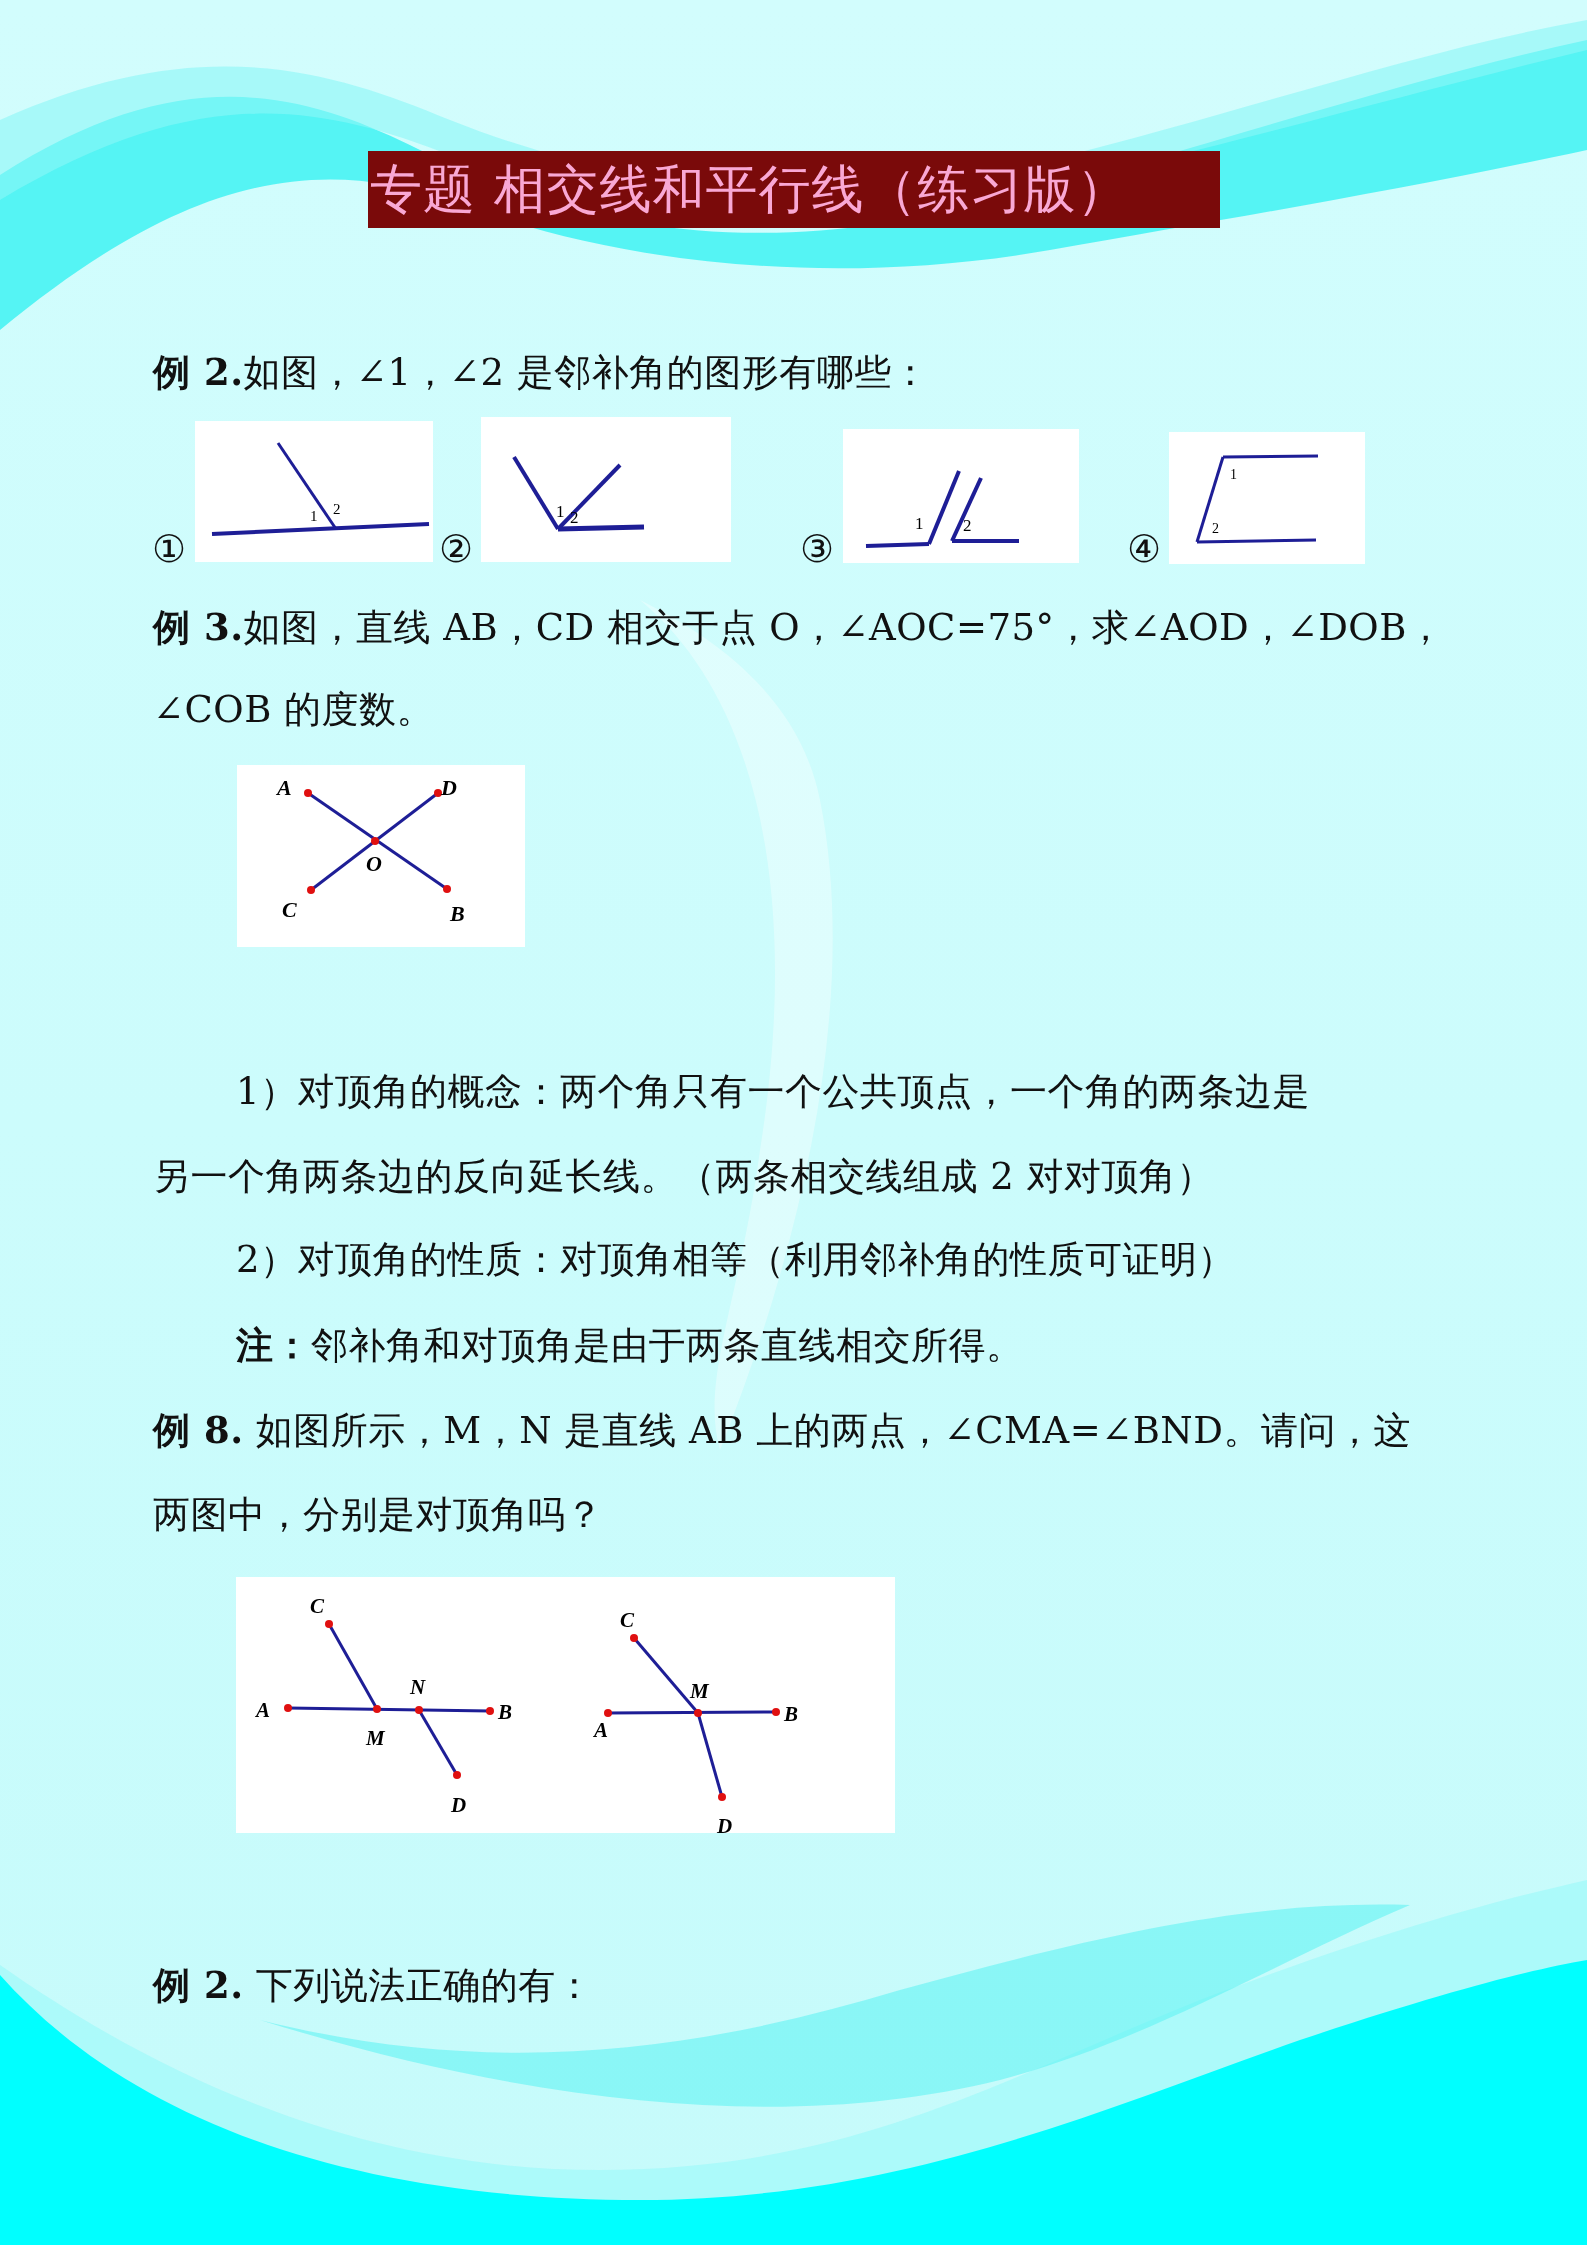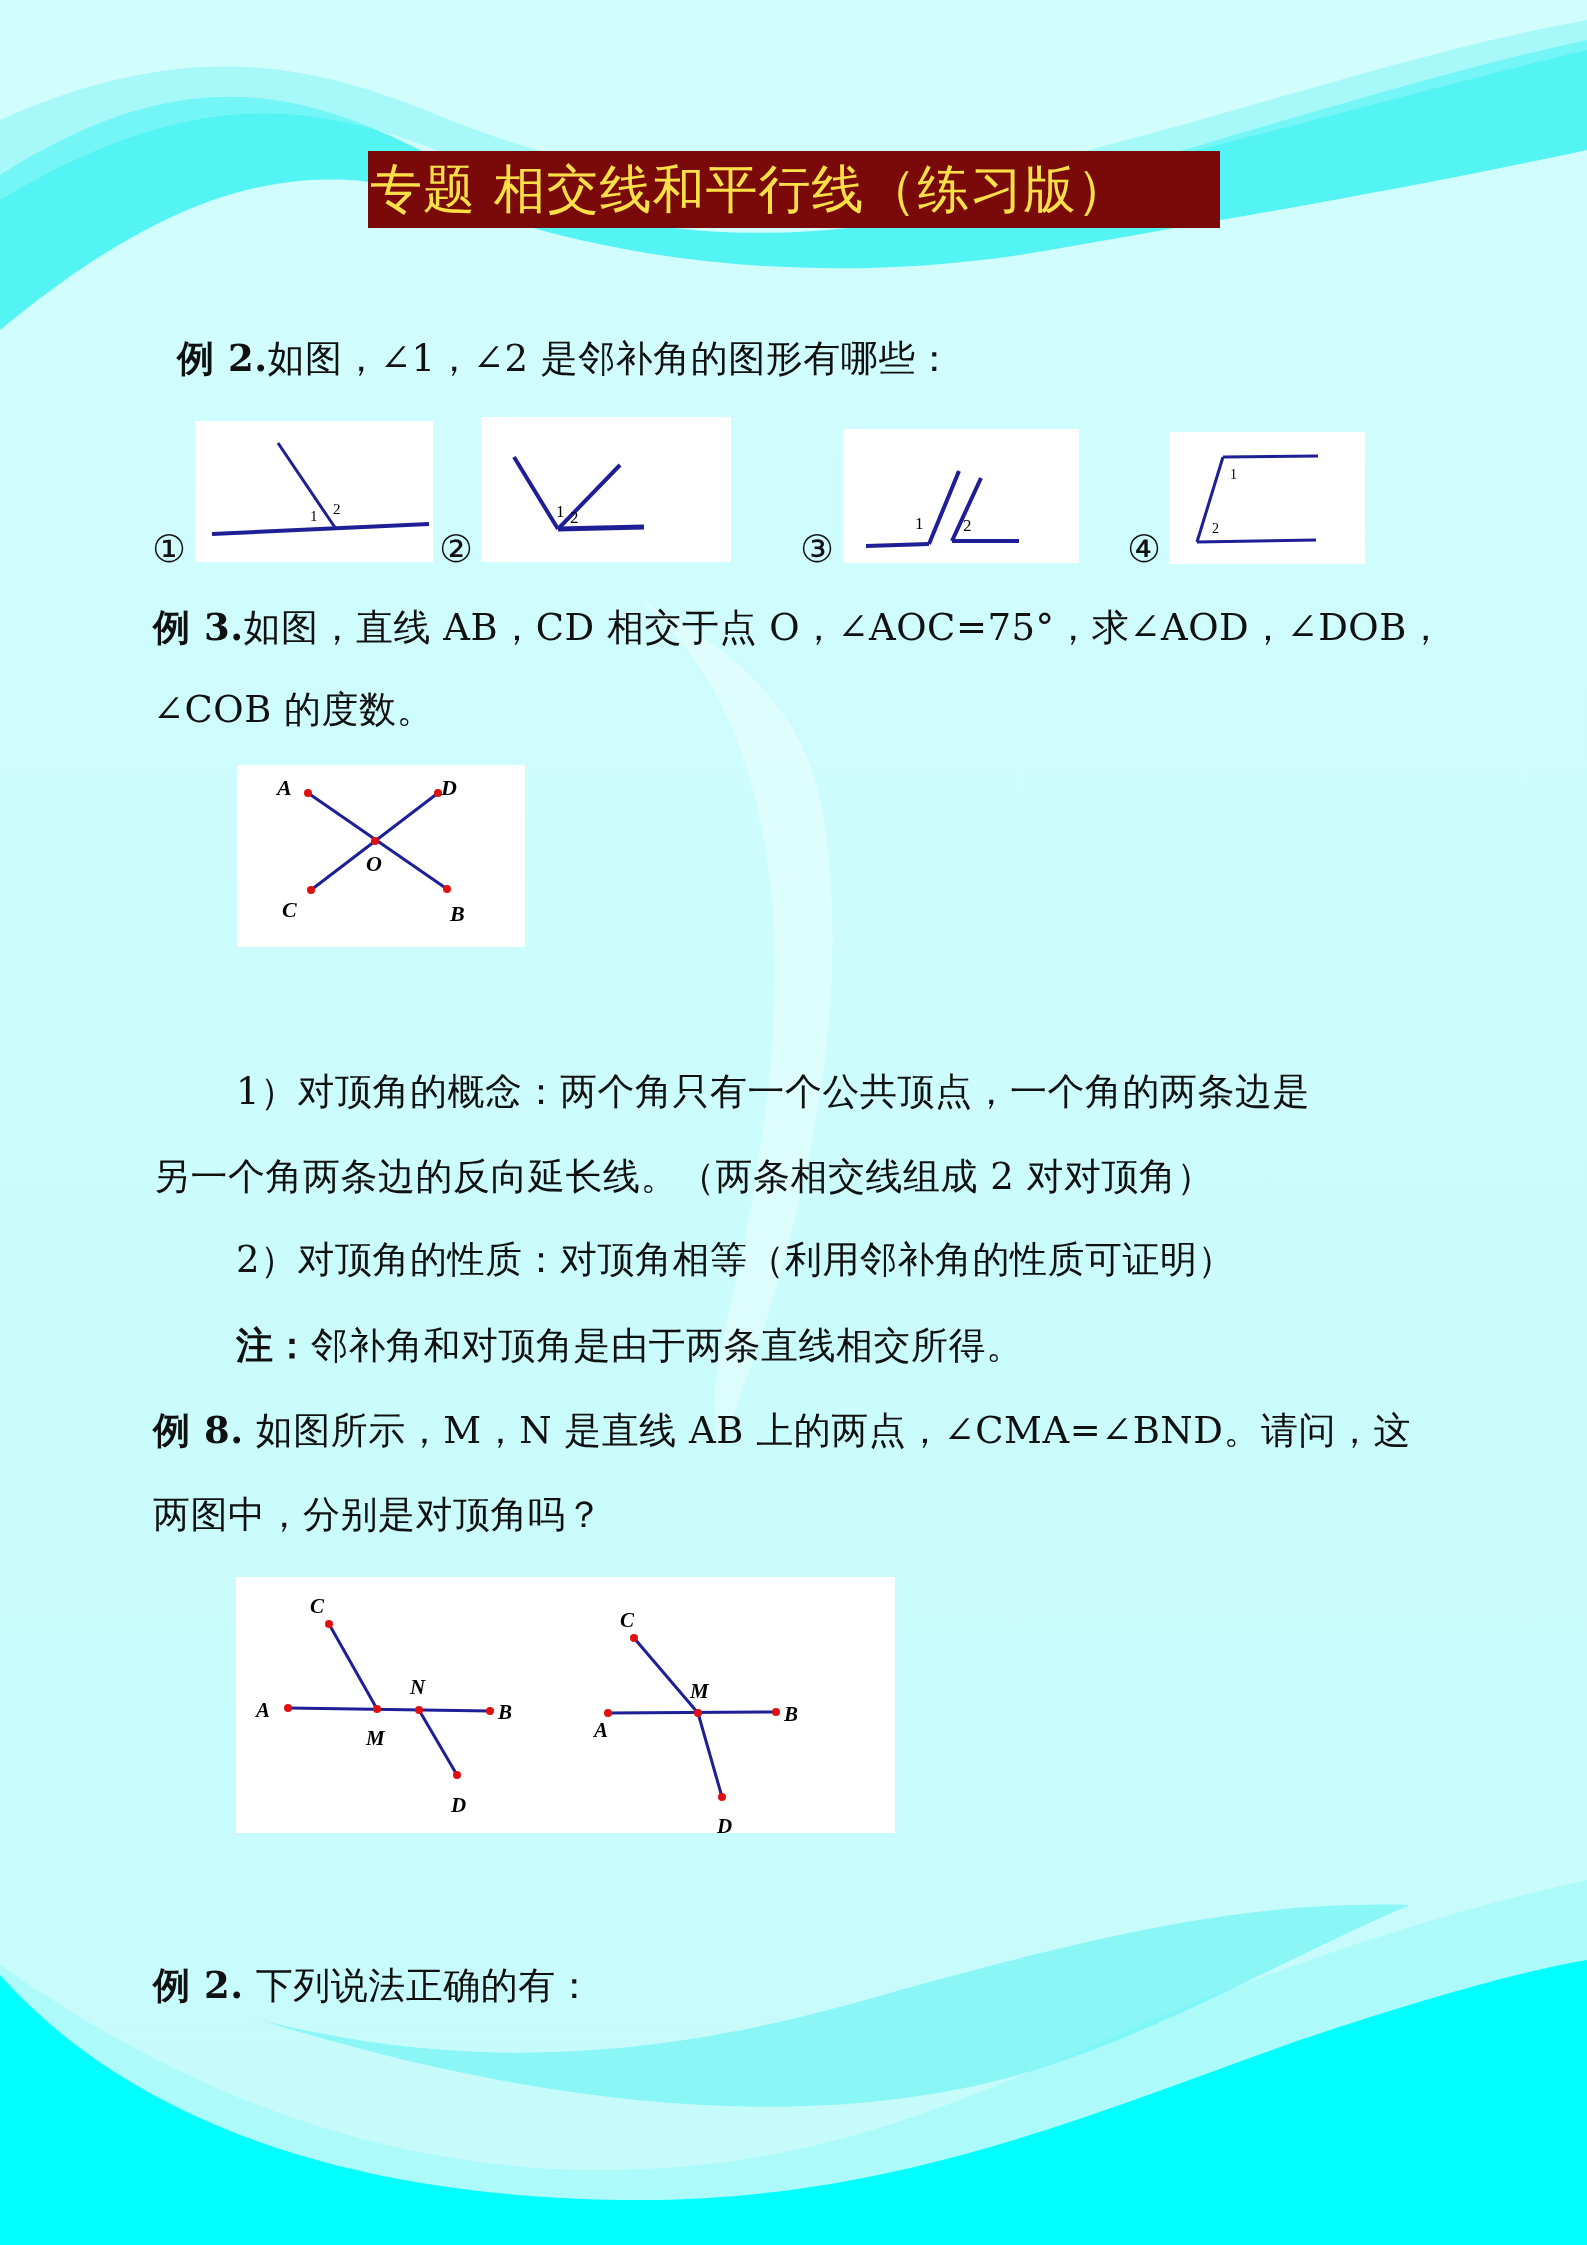--- a/index.html
+++ b/index.html
@@ -6,21 +6,21 @@
   body {
     width:1587px; height:2245px; position:relative; overflow:hidden;
     background:#cdfcfc;
     font-family:"DejaVu Serif","Liberation Serif",serif;
     color:#111;
   }
   .bg { position:absolute; left:0; top:0; width:1587px; height:2245px; z-index:0; }
   .page { position:absolute; left:0; top:0; width:1587px; height:2245px; z-index:1; }
   .title-bar {
     position:absolute; left:368px; top:151px; width:852px; height:77px;
-    background:#7a0a0a; color:#fde047;
+    background:#7a0a0a; color:#f9a8d4;
     font-family:"DejaVu Serif","Liberation Serif",serif;
     font-size:52px; line-height:77px; white-space:nowrap; letter-spacing:1px;
     padding-left:2px; box-sizing:border-box;
   }
   .line {
     position:absolute; left:153px; font-size:37px; line-height:44px;
     white-space:nowrap; letter-spacing:0.5px;
   }
   .indent { left:236px; }
   .bold-lead { font-weight:bold; }
@@ -49,21 +49,21 @@
 
   <path d="M0,1965 C150,2070 350,2170 600,2170 C850,2170 1000,2080 1200,2000 C1400,1925 1500,1900 1587,1880 L1587,2245 L0,2245 Z" fill="#a8fafa" opacity="0.9"></path>
   <path d="M260,2020 C500,2080 700,2050 900,1990 C1100,1935 1250,1900 1410,1905 C1280,1960 1150,2040 1000,2080 C800,2130 550,2110 260,2020 Z" fill="#60f3f3" opacity="0.6"></path>
   <path d="M0,1975 C120,2110 330,2200 640,2200 C900,2200 1100,2110 1300,2040 C1450,1990 1530,1970 1587,1960 L1587,2245 L0,2245 Z" fill="#00ffff"></path>
 </svg>
 
 <div class="page">
 
   <div class="title-bar">专题  相交线和平行线（练习版）</div>
 
-  <div class="line" style="top:336px;margin-left:24px;">
+  <div class="line" style="top:350px;">
     <span class="bold-lead">例 2.</span><span>如图，∠1，∠2 是邻补角的图形有哪些：</span>
   </div>
 
   <span class="circ" style="left:152px; top:529px;">①</span>
   <div class="fig" style="left:195px; top:421px; width:238px; height:141px;">
     <svg width="238" height="141">
       <line x1="17" y1="113" x2="234" y2="103" stroke="#1e1e96" stroke-width="4"></line>
       <line x1="83" y1="22" x2="141" y2="108" stroke="#1e1e96" stroke-width="3"></line>
       <text x="115" y="100" font-size="15">1</text>
       <text x="138" y="93" font-size="15">2</text>

